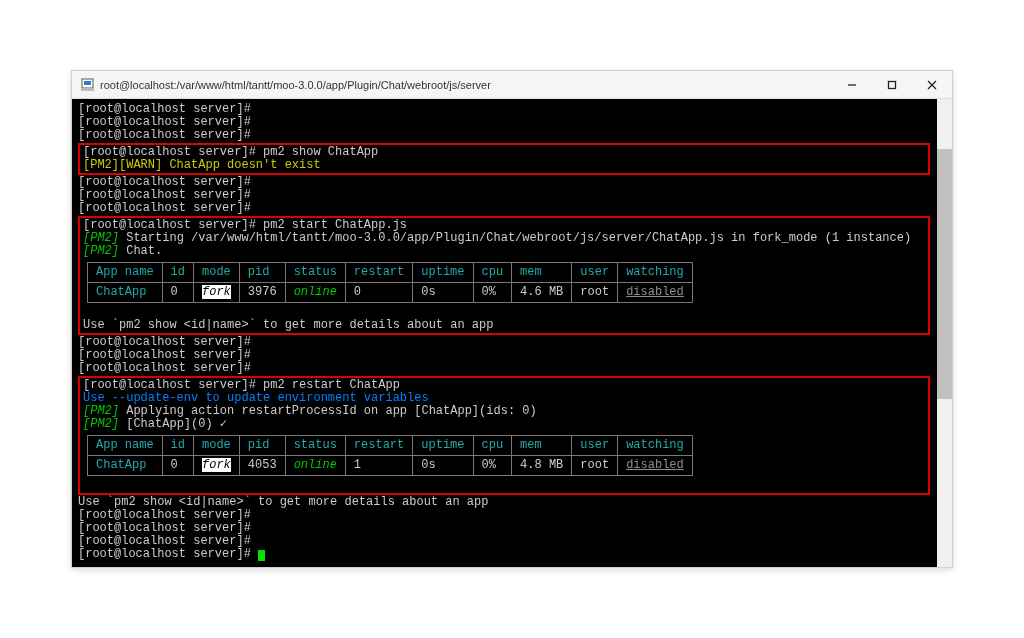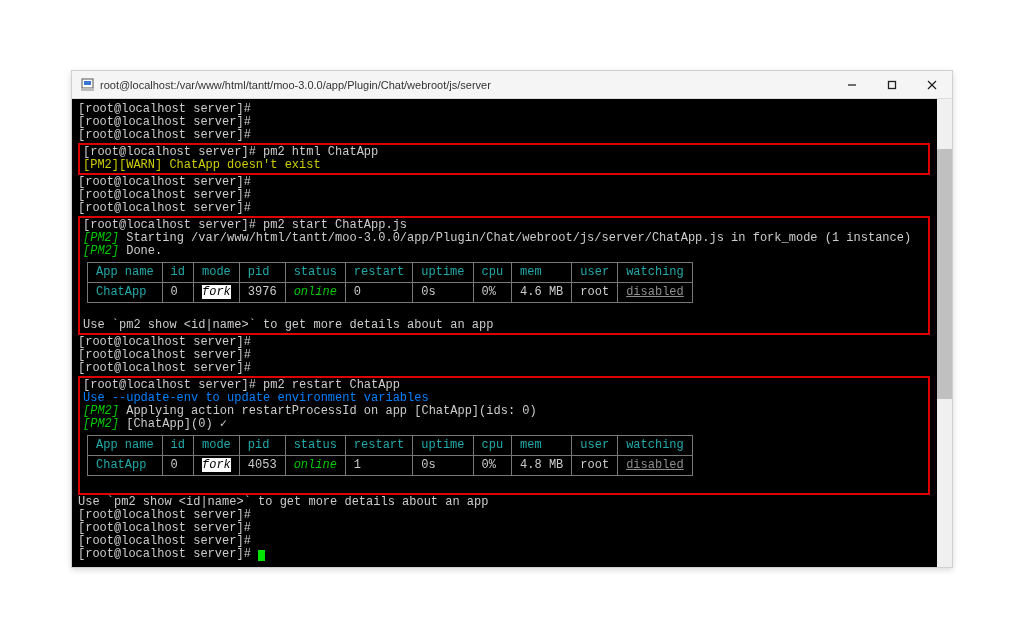--- a/index.html
+++ b/index.html
@@ -133,32 +133,32 @@
   <div class="term">
     <div class="scroll-gutter">
       <div class="scroll-thumb"></div>
     </div>
 
     <div class="tl">[root@localhost server]#</div>
     <div class="tl">[root@localhost server]#</div>
     <div class="tl">[root@localhost server]#</div>
 
     <div class="box">
-      <div class="tl"><span>[root@localhost server]#</span> <span>pm2 html ChatApp</span></div>
+      <div class="tl"><span>[root@localhost server]#</span> <span>pm2 show ChatApp</span></div>
       <div class="tl"><span class="yellow">[PM2][WARN]</span><span class="yellow"> ChatApp doesn't exist</span></div>
     </div>
 
     <div class="tl">[root@localhost server]#</div>
     <div class="tl">[root@localhost server]#</div>
     <div class="tl">[root@localhost server]#</div>
 
     <div class="box">
       <div class="tl"><span>[root@localhost server]#</span> <span>pm2 start ChatApp.js</span></div>
       <div class="tl"><span class="green">[PM2]</span><span> Starting /var/www/html/tantt/moo-3.0.0/app/Plugin/Chat/webroot/js/server/ChatApp.js in fork_mode (1 instance)</span></div>
-      <div class="tl"><span class="green">[PM2]</span><span> Done.</span></div>
+      <div class="tl"><span class="green">[PM2]</span><span> Chat.</span></div>
 
       <table class="pm2">
         <tbody>
             <tr>
           <th>App name</th>
           <th>id</th>
           <th>mode</th>
           <th>pid</th>
           <th>status</th>
           <th>restart</th>

